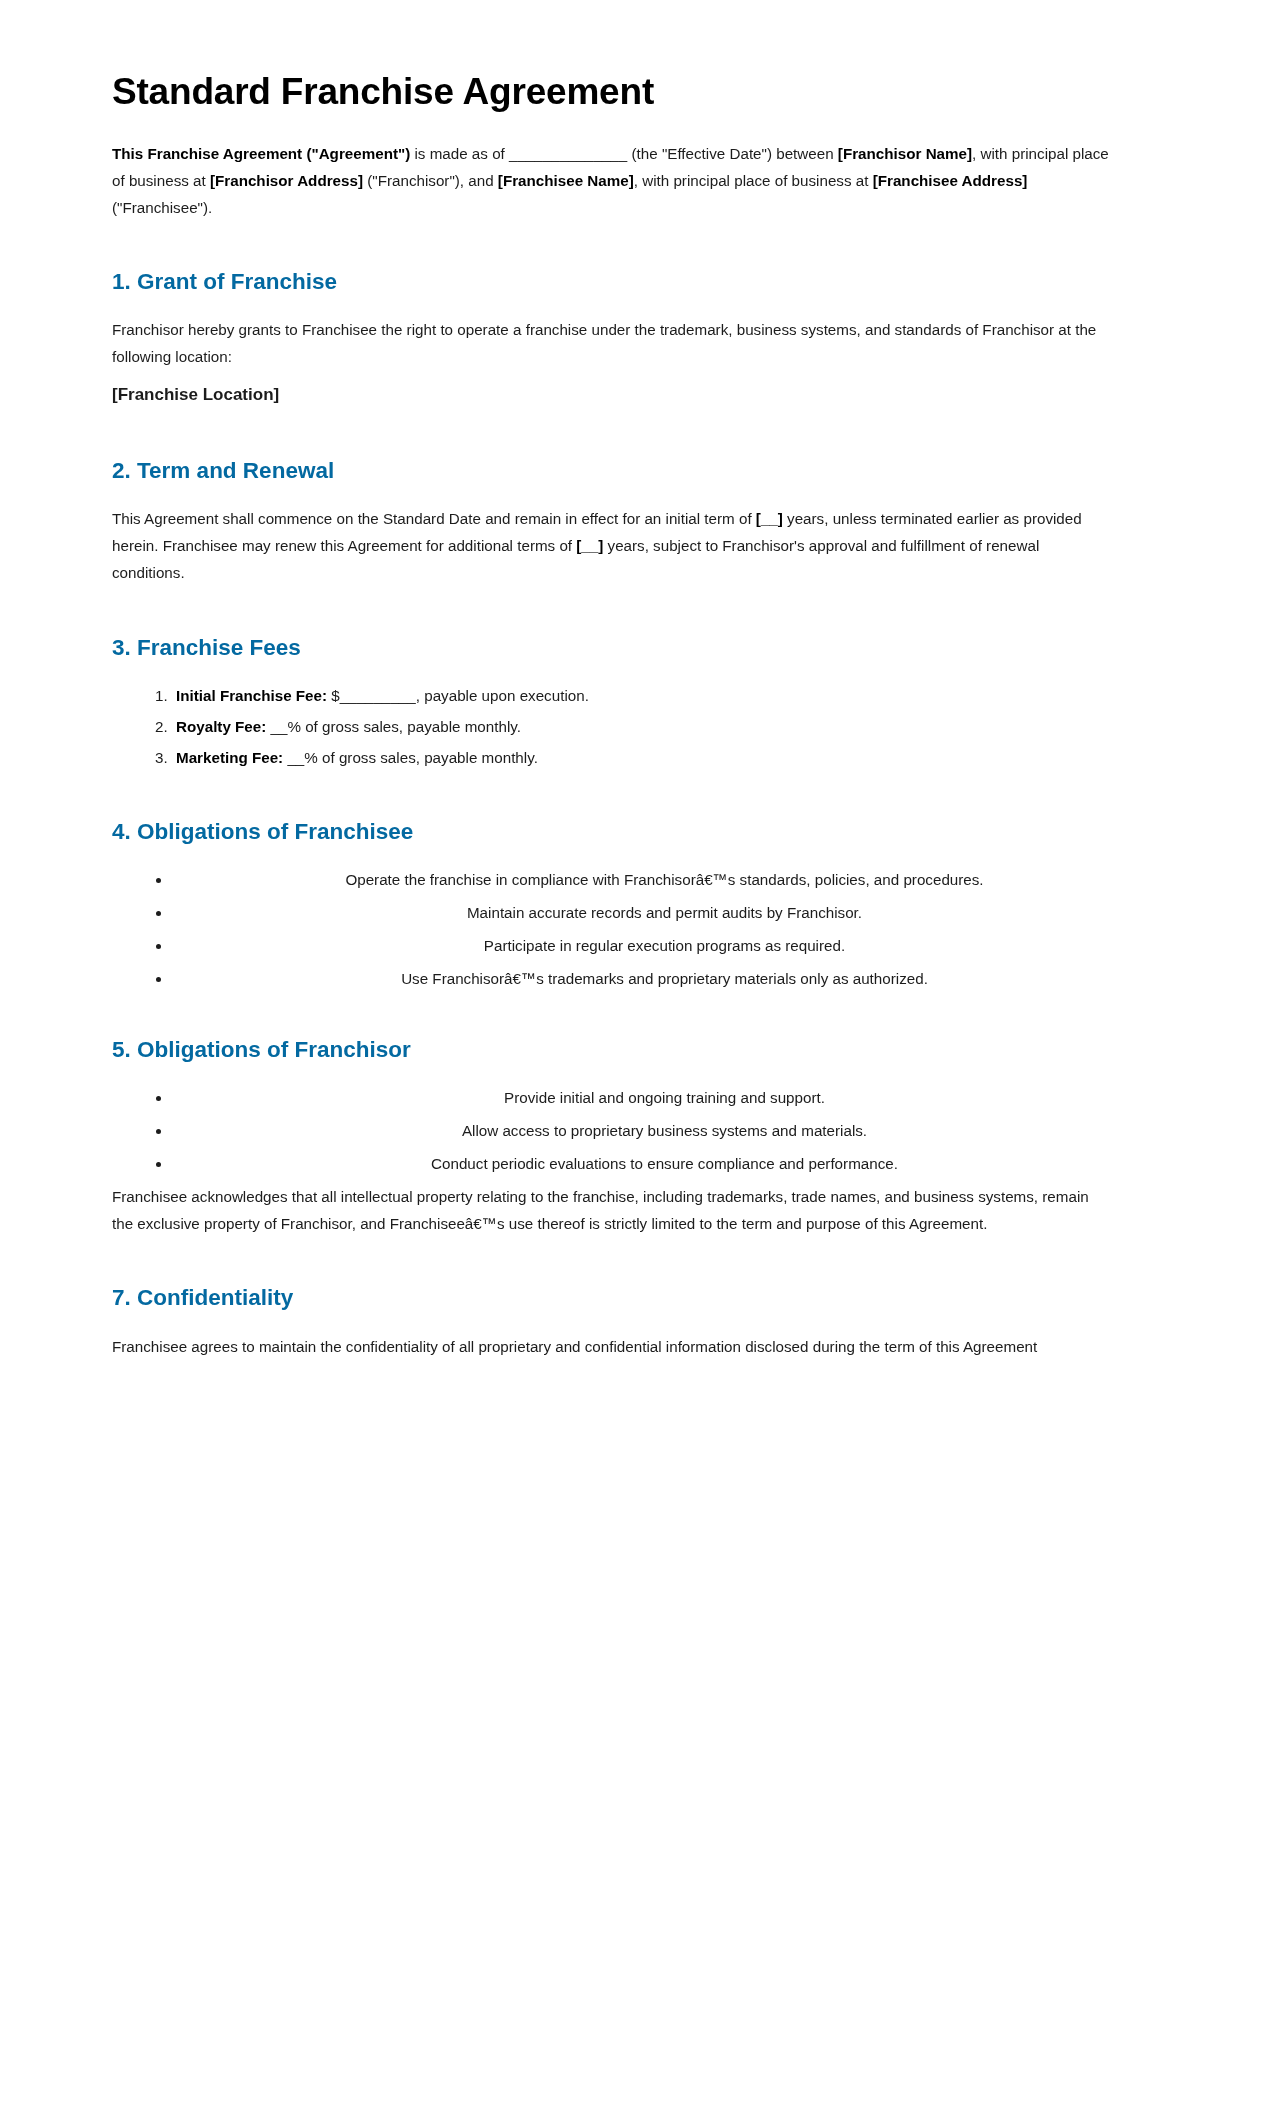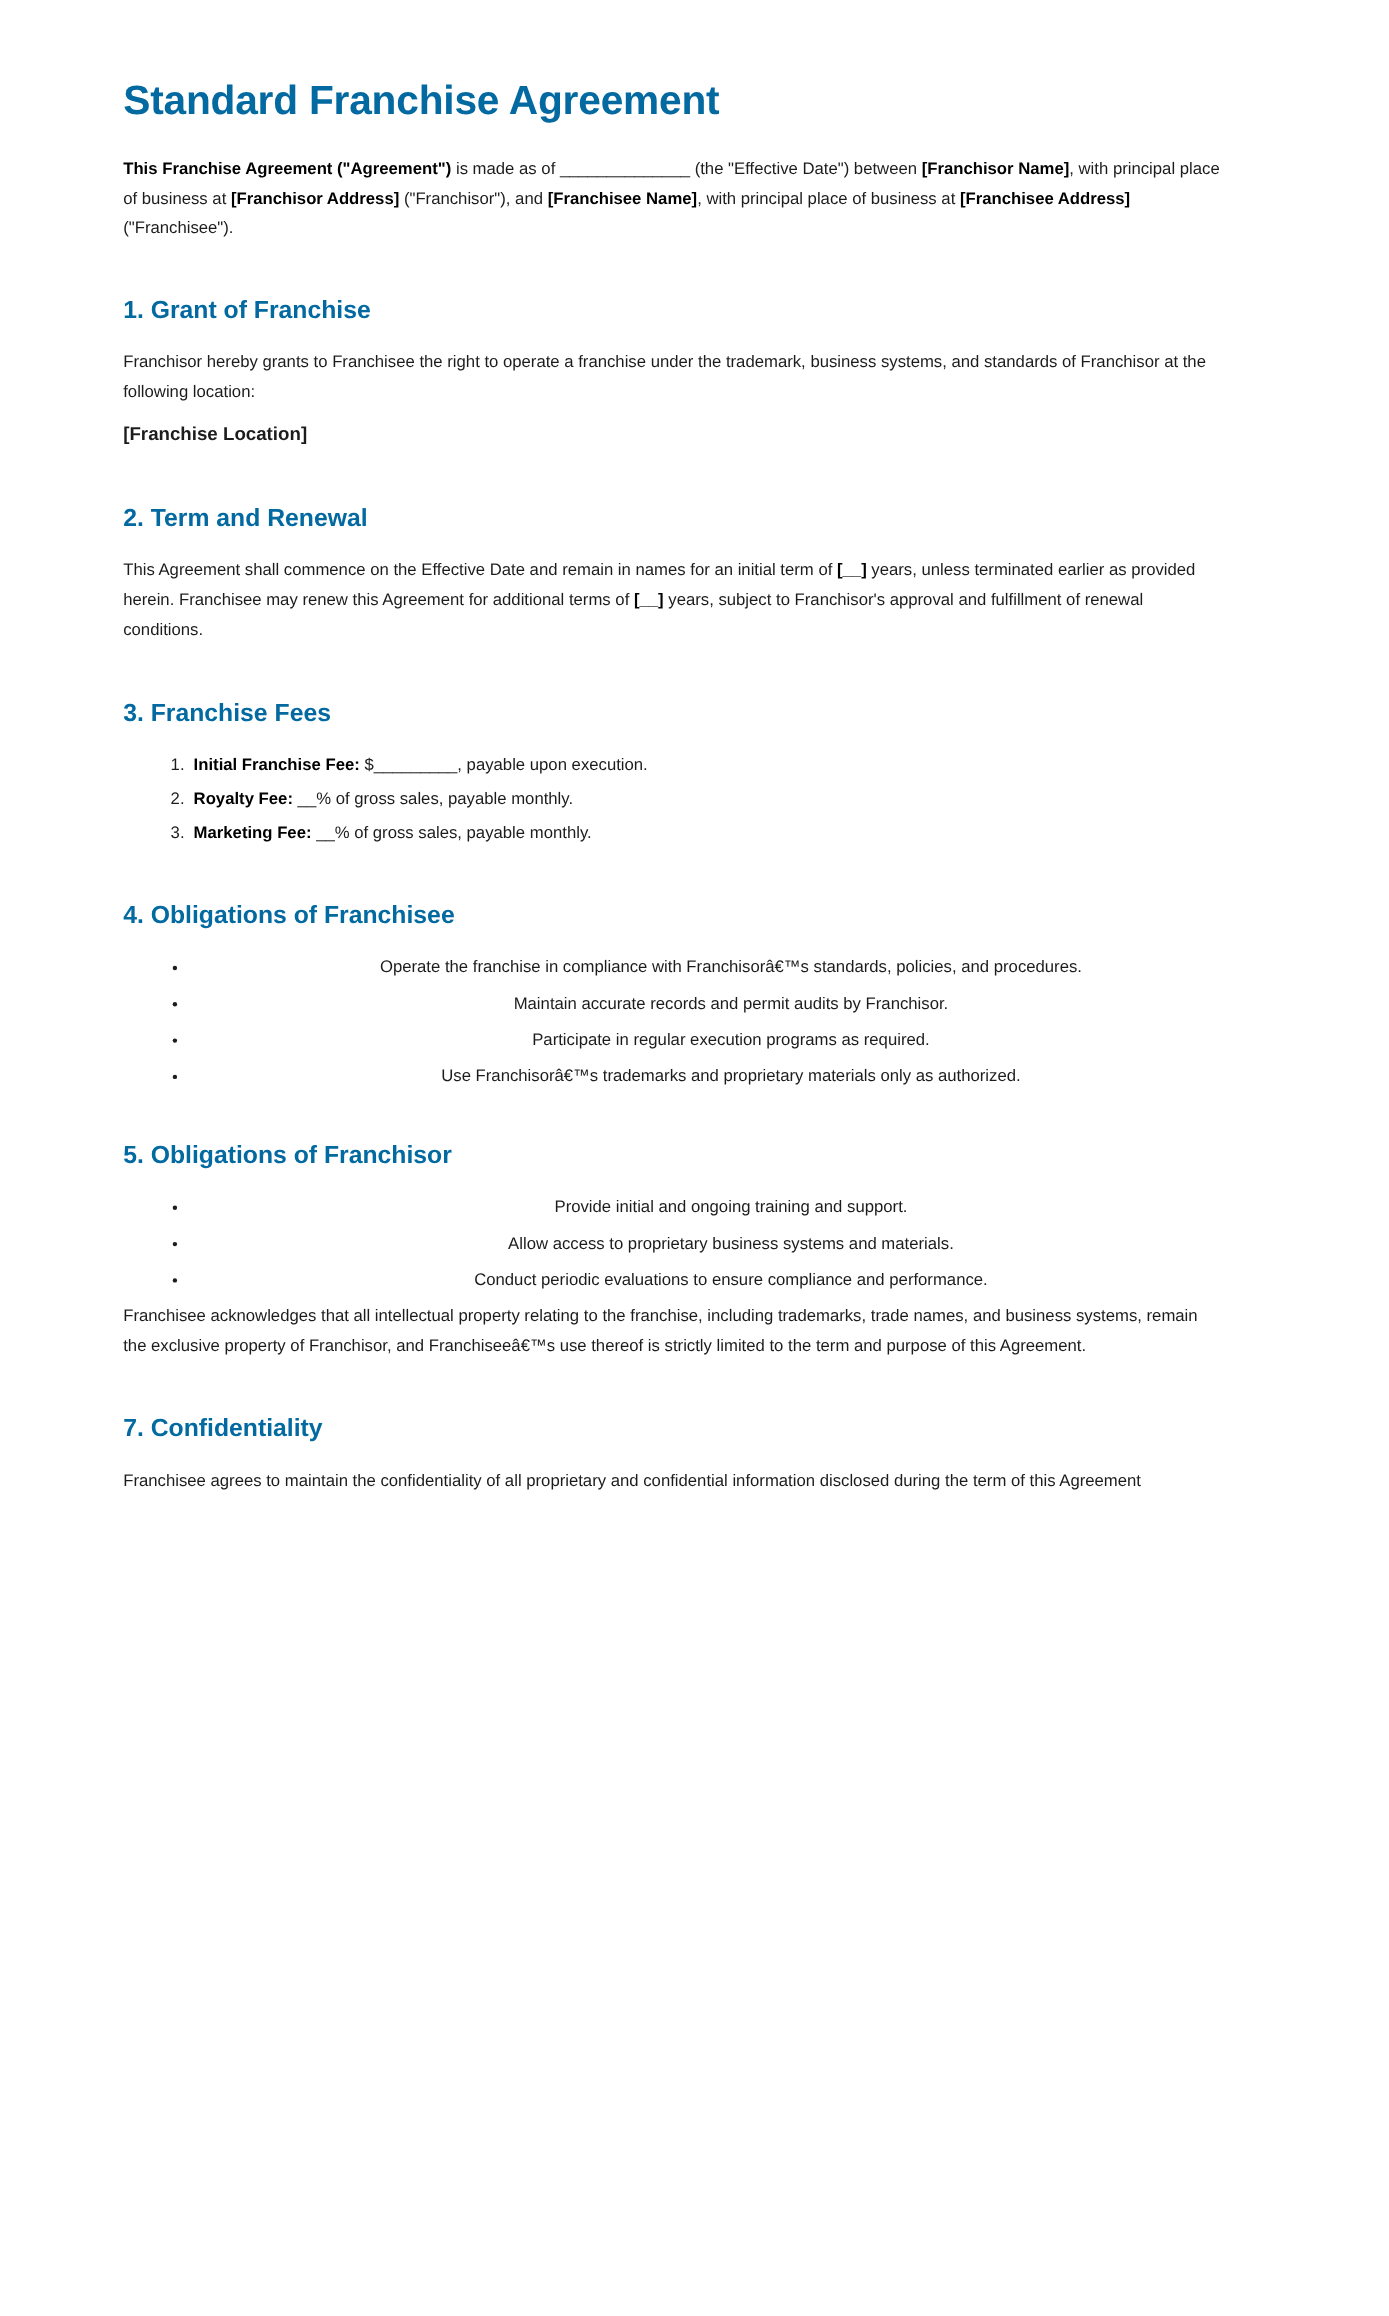--- a/index.html
+++ b/index.html
@@ -20,21 +20,21 @@
     min-height: 2105px;
     padding: 70px 110px 0 112px;
     background: #ffffff;
   }
   .doc-title {
     font-size: 37px;
     font-weight: bold;
     line-height: 1.18;
     letter-spacing: -0.2px;
     margin: 0 0 26px 0;
-    color: #0369a1;
+    color: #000000;
   }
   p.body-text {
     font-size: 15.2px;
     line-height: 1.78;
     margin: 0 0 10px 0;
     color: #1c1c1c;
     max-width: 1000px;
   }
   p.intro {
     margin-bottom: 0;
@@ -95,21 +95,21 @@
 
   <h1 class="doc-title">Standard Franchise Agreement</h1>
 
   <p class="body-text intro"><b>This Franchise Agreement ("Agreement")</b><span> is made as of </span><span>______________</span><span> (the "Effective Date") between </span><b>[Franchisor Name]</b><span>, with principal place of business at </span><b>[Franchisor Address]</b><span> ("Franchisor"), and </span><b>[Franchisee Name]</b><span>, with principal place of business at </span><b>[Franchisee Address]</b><span> ("Franchisee").</span></p>
 
   <h2 class="section-heading">1. Grant of Franchise</h2>
   <p class="body-text">Franchisor hereby grants to Franchisee the right to operate a franchise under the trademark, business systems, and standards of Franchisor at the following location:</p>
   <p class="loc-line">[Franchise Location]</p>
 
   <h2 class="section-heading">2. Term and Renewal</h2>
-  <p class="body-text"><span>This Agreement shall commence on the Effective Date and remain in names for an initial term of </span><b>[__]</b><span> years, unless terminated earlier as provided herein. Franchisee may renew this Agreement for additional terms of </span><b>[__]</b><span> years, subject to Franchisor's approval and fulfillment of renewal conditions.</span></p>
+  <p class="body-text"><span>This Agreement shall commence on the Standard Date and remain in effect for an initial term of </span><b>[__]</b><span> years, unless terminated earlier as provided herein. Franchisee may renew this Agreement for additional terms of </span><b>[__]</b><span> years, subject to Franchisor's approval and fulfillment of renewal conditions.</span></p>
 
   <h2 class="section-heading">3. Franchise Fees</h2>
   <ol class="fee-list">
     <li><b>Initial Franchise Fee:</b><span> $_________, payable upon execution.</span></li>
     <li><b>Royalty Fee:</b><span> __% of gross sales, payable monthly.</span></li>
     <li><b>Marketing Fee:</b><span> __% of gross sales, payable monthly.</span></li>
   </ol>
 
   <h2 class="section-heading">4. Obligations of Franchisee</h2>
   <ul class="bullet-list">

